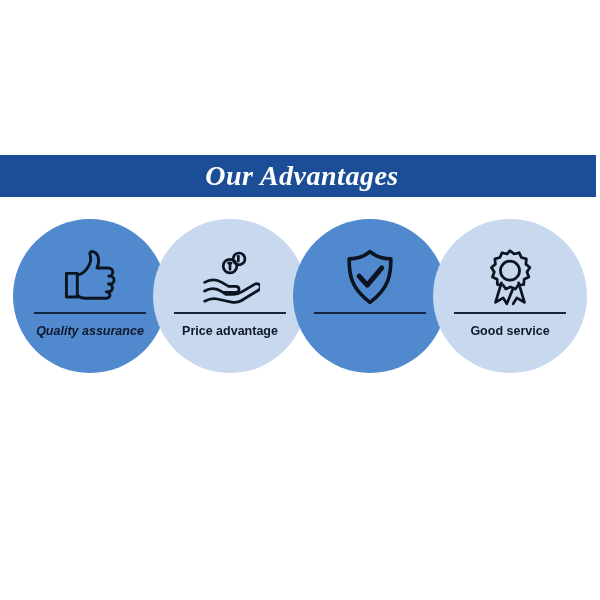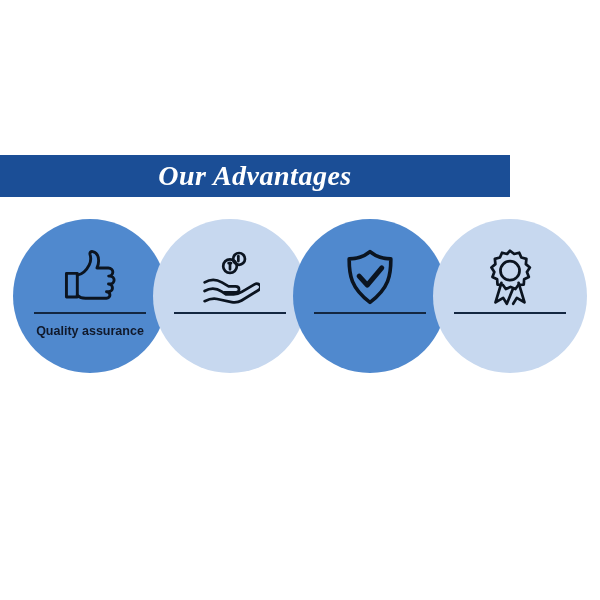--- a/index.html
+++ b/index.html
@@ -22,26 +22,27 @@
     width: 600px;
     height: 600px;
     background: #ffffff;
   }
 
   
   #banner {
     position: absolute;
     left: 0;
     top: 155px;
-    width: 510px;
+    width: 588px;
     height: 42px;
     background: #1b4e96;
     display: flex;
     align-items: center;
     justify-content: center;
+    padding-left: 8px;
   }
   #banner-title {
     font-family: "Liberation Serif", "DejaVu Serif", serif;
     font-style: italic;
     font-weight: bold;
     font-size: 28px;
     letter-spacing: 0.5px;
     color: #ffffff;
     line-height: 1;
     white-space: nowrap;
@@ -59,21 +60,21 @@
     position: absolute;
     top: 0;
     width: 154px;
     height: 154px;
     border-radius: 50%;
     display: flex;
     flex-direction: column;
     align-items: center;
     justify-content: flex-start;
   }
-  .card.dark  { background: #5089ce; }
+  .card.dark  { background: #5089ce; font-style: italic; }
   .card.light { background: #c7d8ef; }
 
   .card-icon {
     position: absolute;
     top: 29px;
     left: 50%;
     transform: translateX(-50%);
     width: 60px;
     height: 58px;
     display: flex;
@@ -145,20 +146,21 @@
           <path d="M32 16.5 v7 M30.5 16.8 h2.6"></path>
           <path d="M41.2 9 v5.4"></path>
           <path d="M4 38 c6 -3.5 13 -3.5 19 0 l7.5 4.4 h7.5 c2.4 0 4 1.5 4 3.3
                    c0 1.8 -1.6 3.2 -4 3.2 H26"></path>
           <path d="M4 47.5 c7 -4 13.5 -3 19 0.6 l4.5 3 h8.5 c4 0 6 -0.8 9 -2.6
                    l14 -8.4 c2.4 -1.4 5.2 -0.6 6.2 1.4 c0.9 1.9 0 4 -2.4 5.4
                    l-18 11 c-3.4 2 -7 2.6 -11 1.8 l-16 -3.4 c-4 -0.8 -8.5 -0.2 -13.8 2.4"></path>
         </svg>
       </div>
       <div class="card-rule"></div>
+      <div class="card-label">Price advantage</div>
     </div>
 
     <div class="card dark" style="left:293px; z-index:3;">
       <div class="card-icon">
         <svg viewBox="0 0 64 64" fill="none" stroke="#0b1420" stroke-width="4" stroke-linecap="round" stroke-linejoin="round">
           <path d="M32 4 C25 10 16 12 9 12 c0 18 2 32 23 48 c21 -16 23 -30 23 -48
                    c-7 0 -16 -2 -23 -8 z"></path>
           <path d="M20 31 l9 10 l16 -19" stroke-width="5.5"></path>
         </svg>
       </div>
@@ -172,16 +174,17 @@
                    l-3.2 4.9 l2.1 5.4 l-5.2 2.6 l-0.4 5.8 l-5.8 0.3 l-3.4 4.7
                    l-5.3 -2.4 l-5.3 2.4 l-3.4 -4.7 l-5.8 -0.3 l-0.4 -5.8 l-5.2 -2.6
                    l2.1 -5.4 l-3.2 -4.9 l4.4 -3.8 l-0.6 -5.8 l5.6 -1.5 l2.3 -5.3
                    l5.6 1.4 z"></path>
           <circle cx="32" cy="25" r="10.5"></circle>
           <path d="M22.5 38.5 L16 60 l8.5 -5 l4 6.5 l7 -17"></path>
           <path d="M41.5 38.5 L48 60 l-8.5 -5 l-4 6.5"></path>
         </svg>
       </div>
       <div class="card-rule"></div>
+      <div class="card-label">Good service</div>
     </div>
 
   </div>
 </div>
 
 </body></html>

